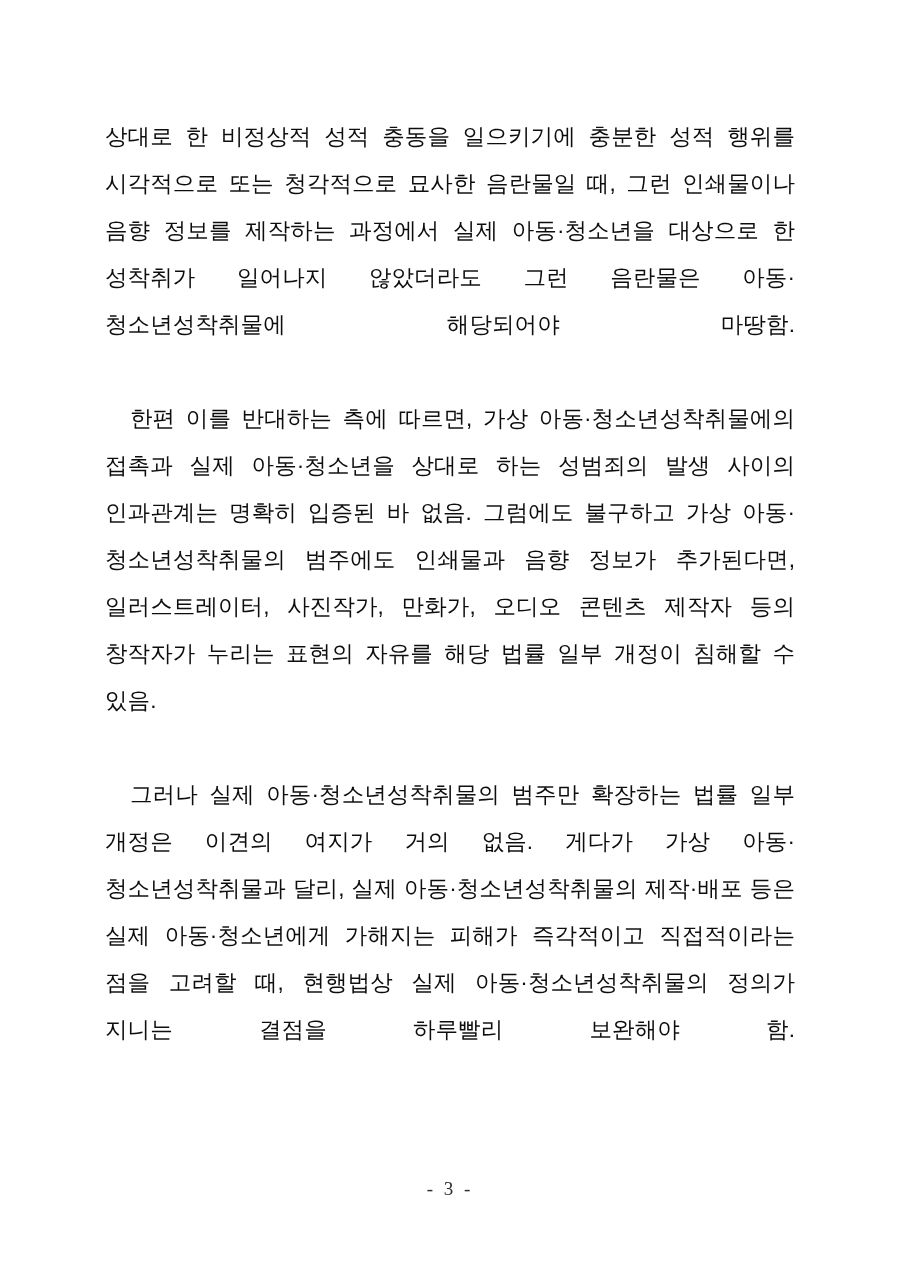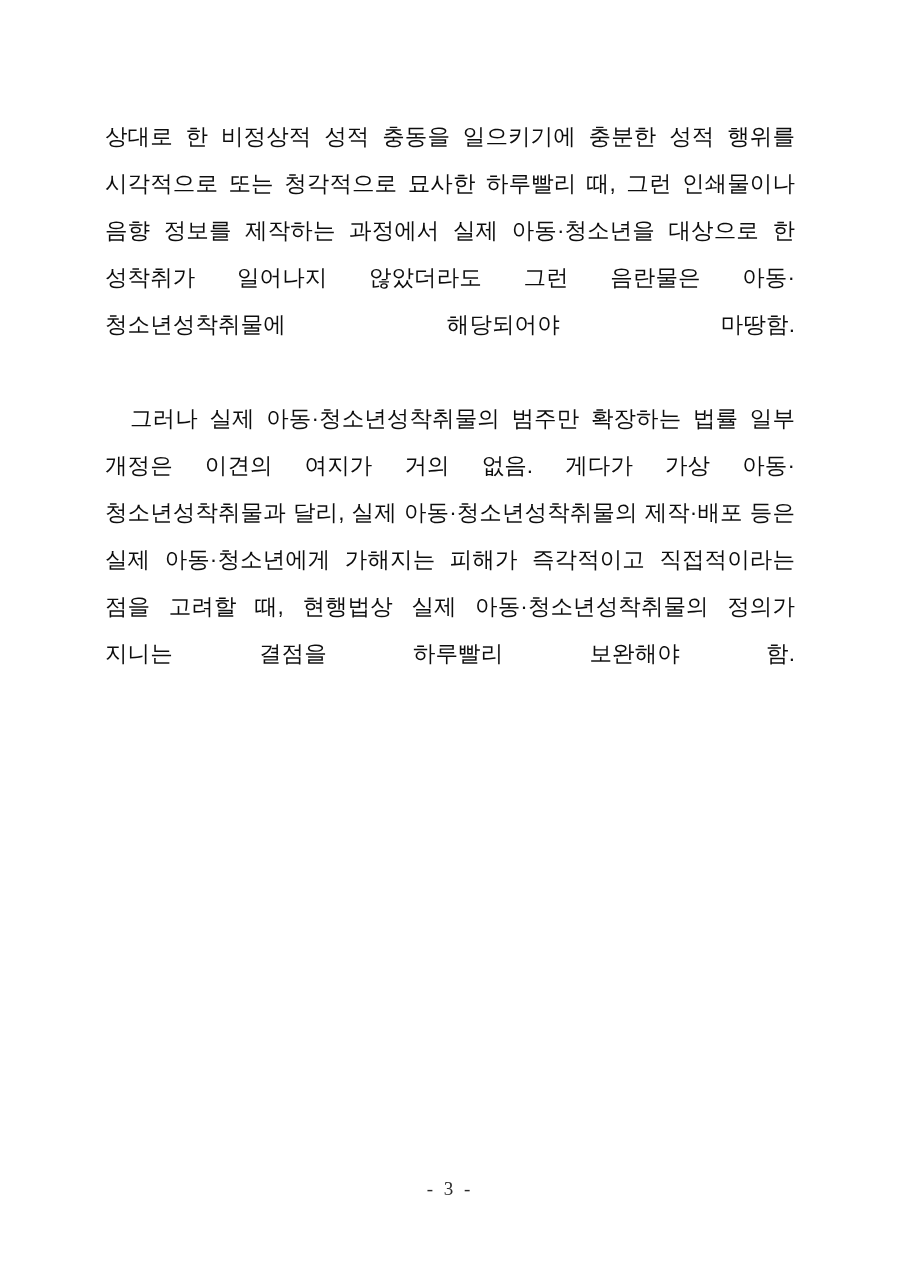--- a/index.html
+++ b/index.html
@@ -63,19 +63,20 @@
     color: #2b2b2b;
     letter-spacing: 3px;
   }
 </style>
 </head>
 <body>
 
 <div class="page">
 
   <div class="text-block">
-    <p class="para first">상대로 한 비정상적 성적 충동을 일으키기에 충분한 성적 행위를 시각적으로 또는 청각적으로 묘사한 하루빨리 때, 그런 인쇄물이나 음향 정보를 제작하는 과정에서 실제 아동·청소년을 대상으로 한 성착취가 일어나지 않았더라도 그런 음란물은 아동·청소년성착취물에 해당되어야 마땅함.</p>
+    <p class="para first">상대로 한 비정상적 성적 충동을 일으키기에 충분한 성적 행위를 시각적으로 또는 청각적으로 묘사한 음란물일 때, 그런 인쇄물이나 음향 정보를 제작하는 과정에서 실제 아동·청소년을 대상으로 한 성착취가 일어나지 않았더라도 그런 음란물은 아동·청소년성착취물에 해당되어야 마땅함.</p>
+    <p class="para">한편 이를 반대하는 측에 따르면, 가상 아동·청소년성착취물에의 접촉과 실제 아동·청소년을 상대로 하는 성범죄의 발생 사이의 인과관계는 명확히 입증된 바 없음. 그럼에도 불구하고 가상 아동·청소년성착취물의 범주에도 인쇄물과 음향 정보가 추가된다면, 일러스트레이터, 사진작가, 만화가, 오디오 콘텐츠 제작자 등의 창작자가 누리는 표현의 자유를 해당 법률 일부 개정이 침해할 수 있음.</p>
     <p class="para">그러나 실제 아동·청소년성착취물의 범주만 확장하는 법률 일부 개정은 이견의 여지가 거의 없음. 게다가 가상 아동·청소년성착취물과 달리, 실제 아동·청소년성착취물의 제작·배포 등은 실제 아동·청소년에게 가해지는 피해가 즉각적이고 직접적이라는 점을 고려할 때, 현행법상 실제 아동·청소년성착취물의 정의가 지니는 결점을 하루빨리 보완해야 함.</p>
   </div>
 
   <div class="footer">- 3 -</div>
 
 </div>
 
 </body></html>

